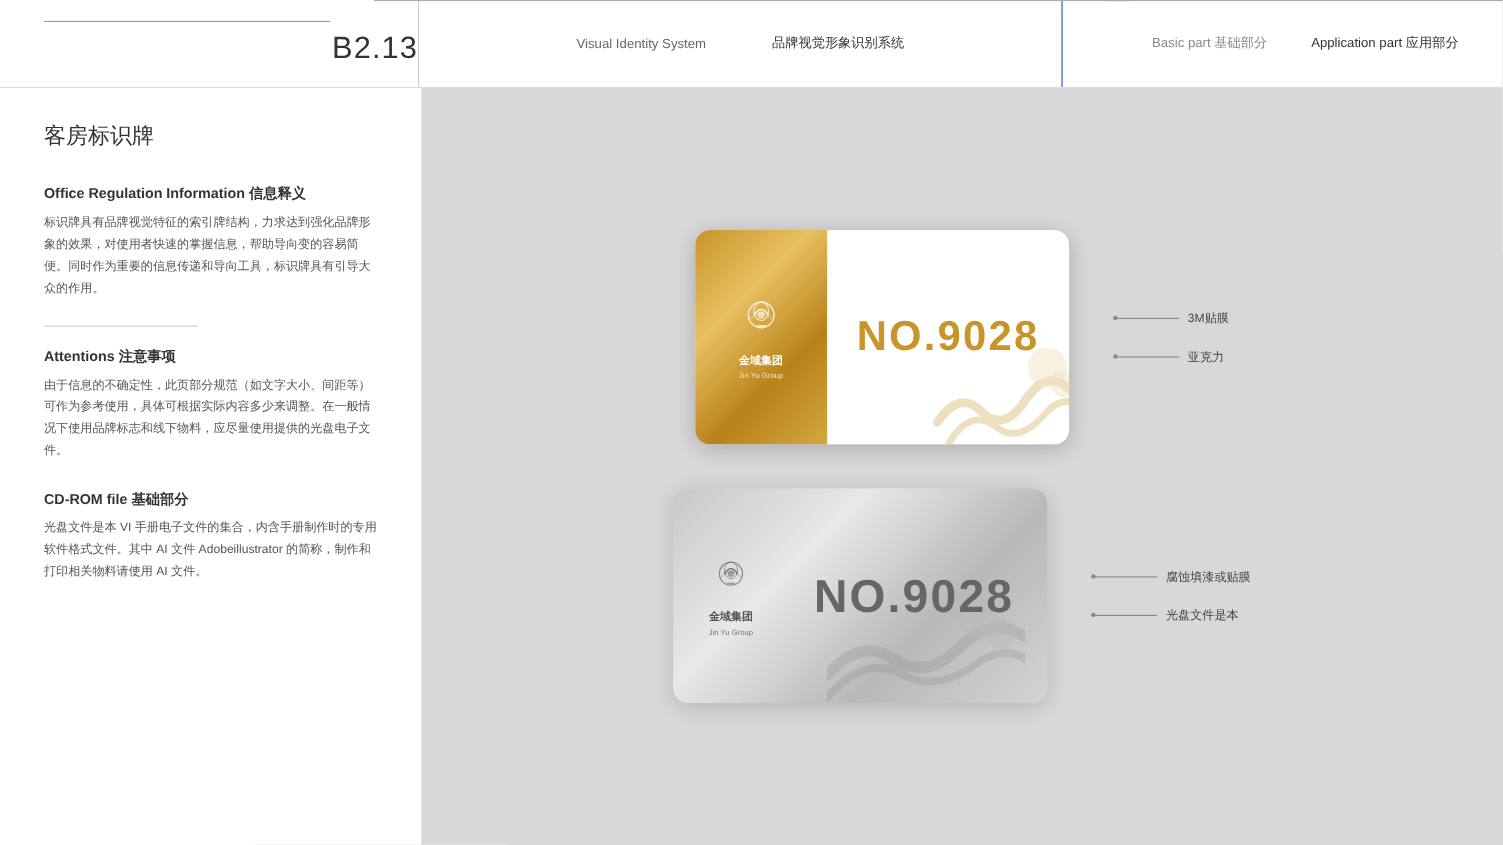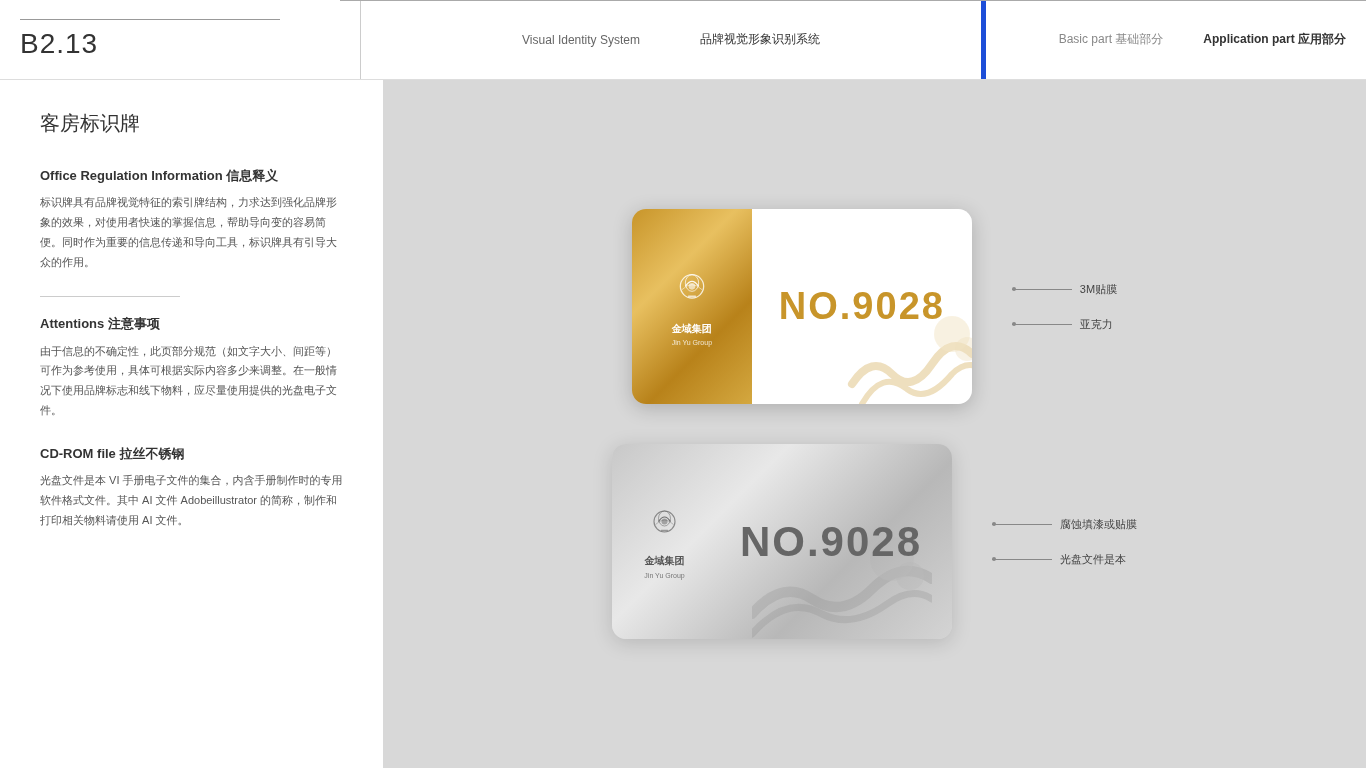--- a/index.html
+++ b/index.html
@@ -12,23 +12,24 @@
       display: flex;
       flex-direction: column;
     }
 
     
     .header {
       background: #ffffff;
       height: 80px;
       display: flex;
       align-items: center;
-      padding: 0 20px;
+      padding: 0 40px;
       border-bottom: 1px solid #ddd;
       flex-shrink: 0;
+      text-align: right;
     }
     .header-left {
       width: 340px;
       flex-shrink: 0;
     }
     .page-number {
       font-size: 28px;
       font-weight: 300;
       color: #333;
       letter-spacing: 1px;
@@ -39,21 +40,21 @@
       background: #999;
       margin-bottom: 8px;
     }
     .header-center {
       flex: 1;
       display: flex;
       align-items: center;
       justify-content: center;
       gap: 60px;
       border-left: 1px solid #ccc;
-      border-right: 5px solid #1d4ed8;
+      border-right: 1px solid #1d4ed8;
       padding: 0 40px;
       height: 100%;
     }
     .vis-label {
       font-size: 12px;
       color: #666;
     }
     .vis-label-cn {
       font-size: 12px;
       color: #333;
@@ -67,21 +68,21 @@
       gap: 40px;
       padding-left: 40px;
     }
     .basic-part {
       font-size: 12px;
       color: #888;
     }
     .application-part {
       font-size: 12px;
       color: #333;
-      font-weight: bold;
+      font-weight: normal;
     }
 
     
     .main-content {
       display: flex;
       flex: 1;
       overflow: hidden;
     }
 
     
@@ -332,21 +333,21 @@
 
 
     <div class="divider-line"></div>
 
     <div class="info-section">
       <div class="info-heading">Attentions 注意事项</div>
       <div class="info-text">由于信息的不确定性，此页部分规范（如文字大小、间距等）可作为参考使用，具体可根据实际内容多少来调整。在一般情况下使用品牌标志和线下物料，应尽量使用提供的光盘电子文件。</div>
     </div>
 
     <div class="info-section">
-      <div class="info-heading">CD-ROM file 拉丝不锈钢</div>
+      <div class="info-heading">CD-ROM file 基础部分</div>
       <div class="info-text">光盘文件是本 VI 手册电子文件的集合，内含手册制作时的专用软件格式文件。其中 AI 文件 Adobeillustrator 的简称，制作和打印相关物料请使用 AI 文件。</div>
     </div>
   </div>
 
   <div class="right-panel">
 
     <div class="card-row">
       <div class="gold-card">
         <div class="gold-card-left">
           <div class="gold-card-logo">

